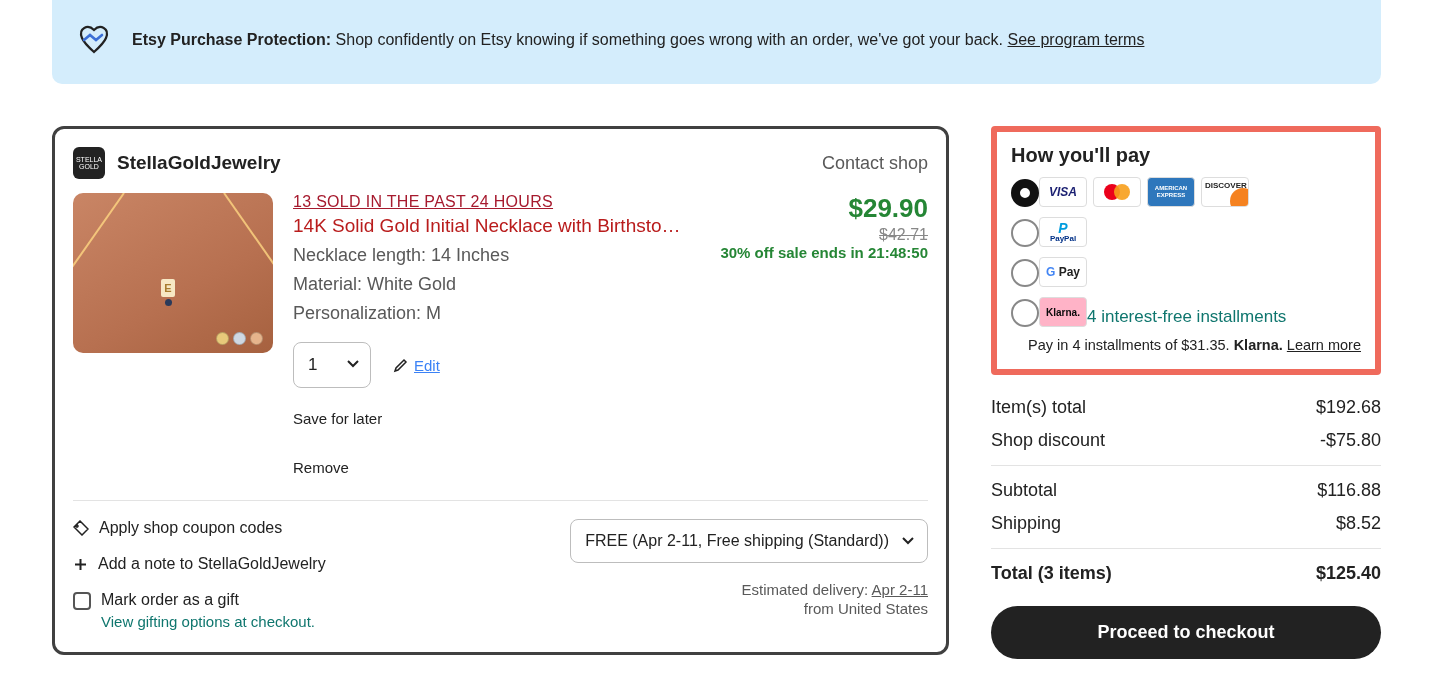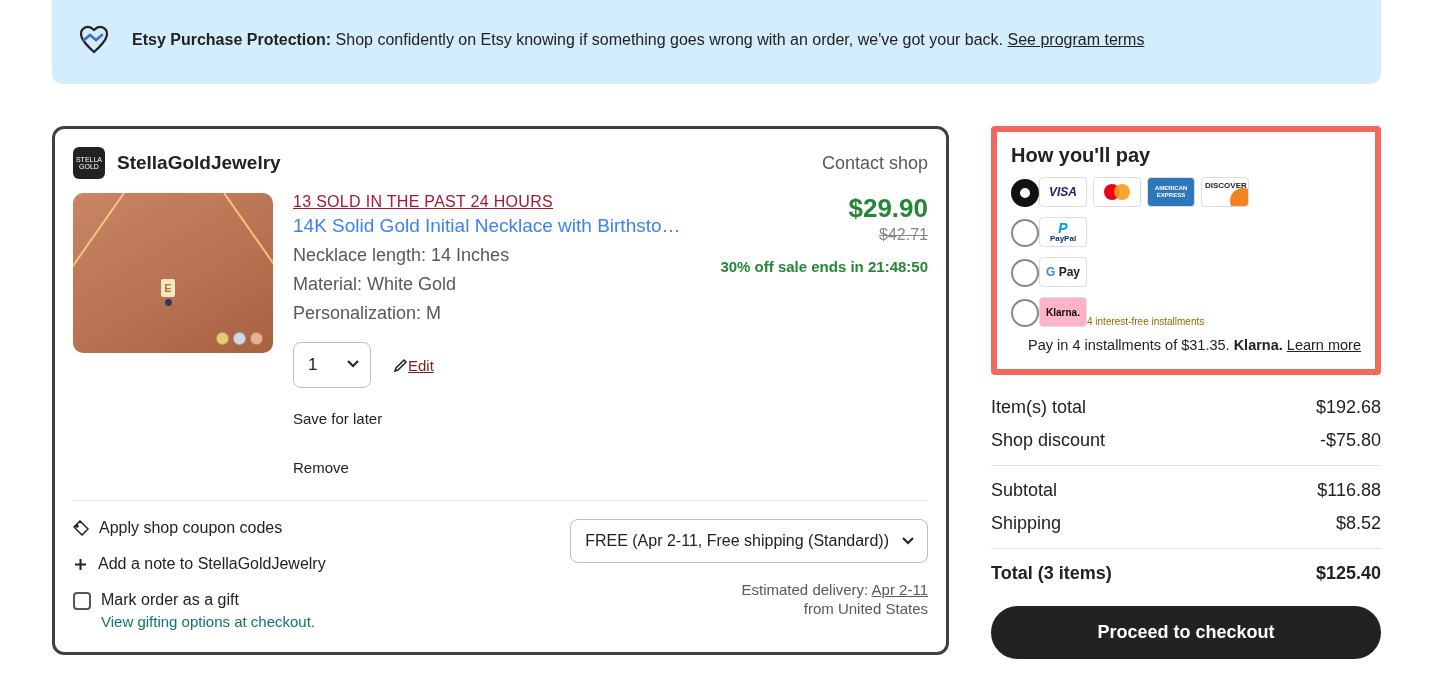--- a/index.html
+++ b/index.html
@@ -60,35 +60,35 @@
   }
   .pendant::after{
     content:""; position:absolute; bottom:-9px; left:4px; width:7px; height:7px; border-radius:50%;
     background:#2a3a5a;
   }
   .swatches { position:absolute; bottom:8px; right:10px; display:flex; gap:4px;}
   .swatch { width:13px; height:13px; border-radius:50%; border:1px solid rgba(0,0,0,.2);}
   .sw-g{background:#e8c97a;} .sw-s{background:#cfd8e2;} .sw-r{background:#e6b48c;}
   .item-mid { flex:1; min-width:0;}
   .sold-badge { color:#a61a2e; font-size:16px; letter-spacing:.3px;text-decoration:underline;}
-  .item-title { font-size:19px; color:#3b82f6; margin-top:4px; white-space:nowrap; overflow:hidden; text-overflow:ellipsis;}
+  .item-title { font-size:19px; color:#b91c1c; margin-top:4px; white-space:nowrap; overflow:hidden; text-overflow:ellipsis;}
   .attr { font-size:18px; color:#595959; margin-top:8px;}
   .qty-edit-row { display:flex; align-items:center; gap:22px; margin-top:18px;}
   .qty-select {
     border:1px solid #bdbdbd; border-radius:8px; padding: 12px 40px 12px 14px;
     font-size:17px; width:78px; position:relative; background:#fff;
   }
   .qty-select .caret { position:absolute; right:10px; top:14px; }
-  .edit-link { display:flex; align-items:center; color:#7f1d1d; font-size:15px;}
+  .edit-link { display:flex; gap:6px; align-items:center; color:#3b82f6; font-size:15px;}
   .edit-link span { text-decoration: underline;}
   .save-remove { display:flex; gap:32px; margin-top:22px; font-size:15px; color:#222;flex-direction:column;}
   .item-right { width:210px; text-align:right;}
   .price { color:#258635; font-size:26px; font-weight:700;}
   .orig-price { color:#888; text-decoration:line-through; font-size:16px; margin-top:2px;}
-  .sale-ends { color:#258635; font-size:15px; margin-top:14px; font-weight:600;}
+  .sale-ends { color:#258635; font-size:15px; font-weight:600;}
   .divider { border:none; border-top:1px solid #e3e3e3; margin:24px 0 18px 0;}
   .bottom-section { display:flex; justify-content:space-between; gap:20px;}
   .bottom-left .link-row { display:flex; gap:10px; align-items:center; font-size:16px; color:#222; margin-bottom:18px; cursor:pointer;}
   .bottom-left .link-row .ic { font-size:16px;}
   .bottom-right { text-align:right; }
   .ship-select {
     border:1px solid #bdbdbd; border-radius:8px; padding:12px 38px 12px 14px;
     font-size:16px; position:relative; background:#fff; display:inline-block;
   }
   .ship-select .caret { position:absolute; right:12px; top:14px;}
@@ -120,21 +120,21 @@
   .pc.mc::after{content:"";width:16px;height:16px;border-radius:50%;background:#f79e1b;position:absolute;right:10px;opacity:.9;}
   .pc.amex{background:#2e77bc;}
   .pc.amex span{font-size:6px;line-height:7px;text-align:center;}
   .pc.disc{color:#f58220;font-size:8px;}
   .pc.disc::after{content:"";position:absolute;right:-8px;bottom:-8px;width:26px;height:26px;border-radius:50%;background:#f58220;}
   .pc.paypal{color:#003087;font-size:8px;flex-direction:column;gap:0;}
   .pc.paypal .pp{font-size:14px;color:#009cde;font-weight:800;font-style:italic;line-height:12px;}
   .pc.gpay{color:#222;font-size:12px;}
   .pc.gpay b{color:#4285f4;}
   .pc.klarna{background:#ffb3c7;color:#0a0a0a;font-size:10px;}
-  .installments-text{font-size:10px;color:#a16207;}
+  .installments-text{font-size:17px;color:#0f766e;}
   .klarna-line { text-align:right; font-size:14.5px; margin-top:10px; margin-bottom:2px;}
   .klarna-line b{font-weight:700;}
   .klarna-line a{color:#222;}
   .totals { margin-top:16px;}
   .trow { display:flex; justify-content:space-between; font-size:18px; padding:6px 0;}
   .trow.small { font-size:14px; color:#595959; padding-top:0;}
   .trow.small a{color:#595959;}
   .totals hr { border:none; border-top:1px solid #e3e3e3; margin:8px 0;}
   .trow.bold { font-weight:700;gap:28px;}
   .checkout-btn {

